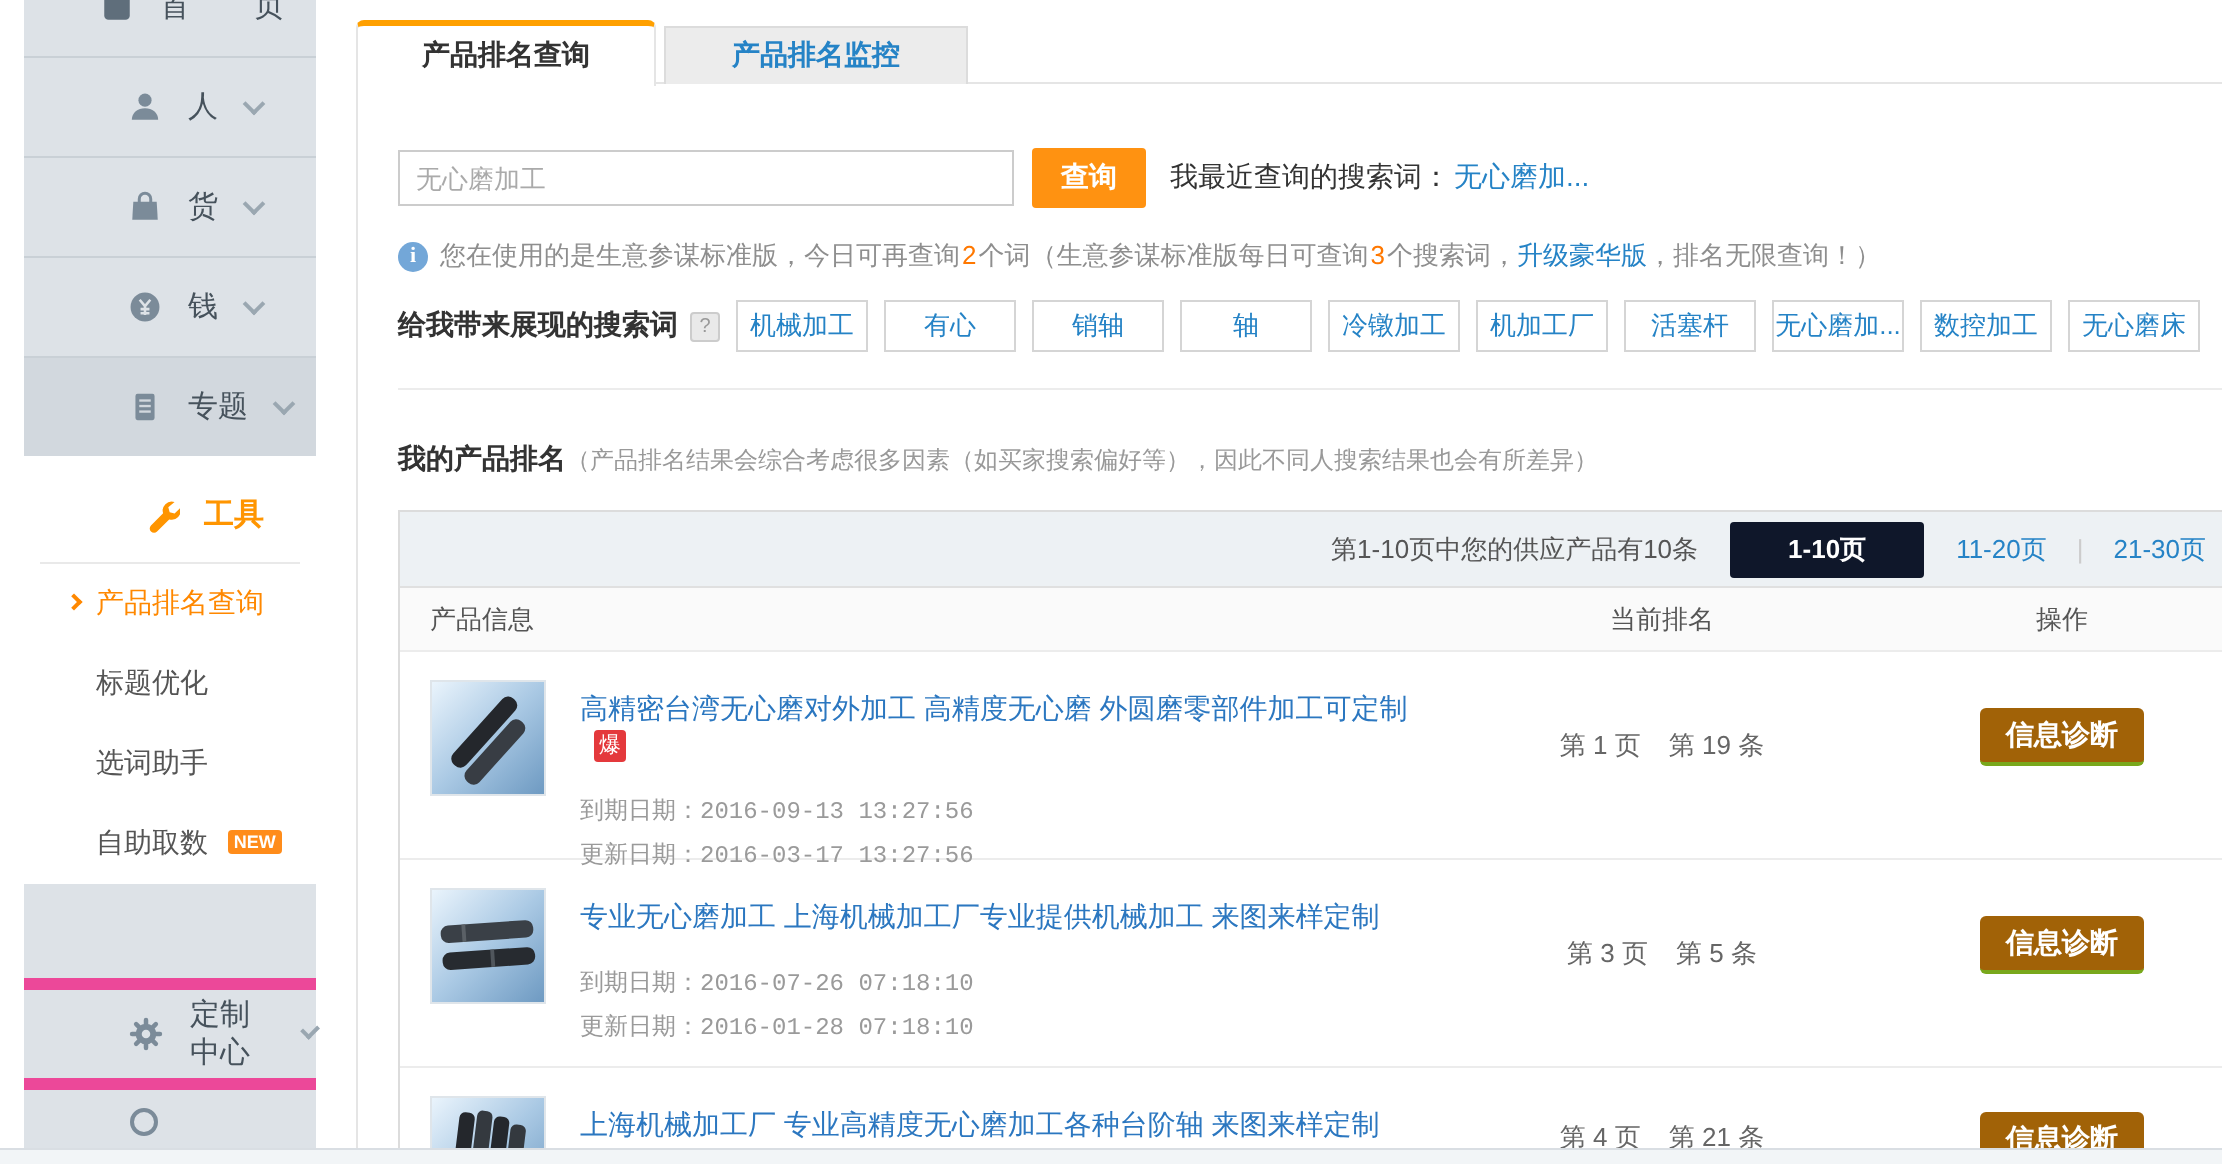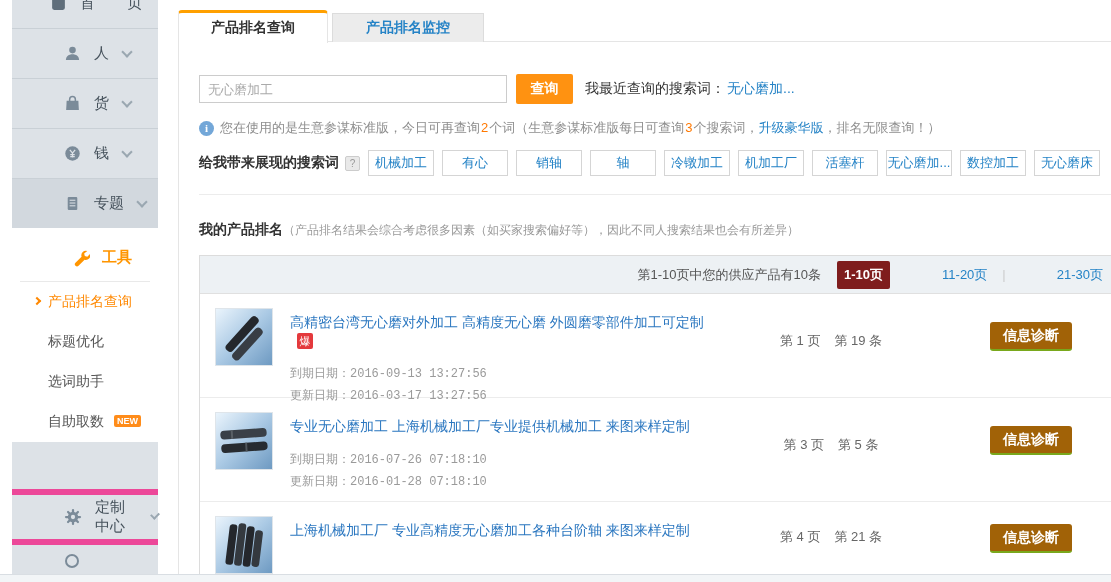--- a/index.html
+++ b/index.html
@@ -67,23 +67,23 @@
     overflow:hidden; white-space:nowrap; }
   .top-section { border-bottom:1px solid #ececec; }
 
   .rank-head { margin-top:26px; font-size:14px; color:#333; }
   .rank-head b { font-weight:bold; }
   .rank-head .sub { color:#999; font-size:12px; }
 
   .table { margin-top:16px; border:1px solid #dcdcdc; border-right:none; border-bottom:none; }
   .pg-bar { height:38px; background:#edf1f4; border-bottom:1px solid #e0e0e0; display:flex;
     align-items:center; justify-content:flex-end; padding-right:8px; font-size:13px; color:#555; }
-  .pg-active { background:#7f1d1d; color:#fff; font-weight:bold; padding:5px 7px; border-radius:2px;
+  .pg-active { background:#0f172a; color:#fff; font-weight:bold; padding:5px 29px; border-radius:2px;
     margin:0 16px; cursor:pointer; }
-  .pg-link { color:#2583c6; text-decoration:none; cursor:pointer;margin-left:36px; }
+  .pg-link { color:#2583c6; text-decoration:none; cursor:pointer; }
   .pg-sep { color:#ccc; margin:0 15px; }
 
   .col-head { height:32px; display:flex; align-items:center; background:#fafafa;
     border-bottom:1px solid #ececec; font-size:13px; color:#555; }
   .c-info { flex:1; padding-left:15px; }
   .c-rank { width:240px; text-align:center; }
   .c-op { width:160px; text-align:center; }
 
   .p-row { display:flex; border-bottom:1px solid #ececec; height:104px; }
   .p-row .c-info { display:flex; padding-top:14px; }
@@ -271,20 +271,25 @@
       <div class="table">
 
         <div class="pg-bar">
           <span>第1-10页中您的供应产品有10条</span>
           <span class="pg-active">1-10页</span>
           <a class="pg-link">11-20页</a>
           <span class="pg-sep">|</span>
           <a class="pg-link">21-30页</a>
         </div>
 
+        <div class="col-head">
+          <div class="c-info">产品信息</div>
+          <div class="c-rank">当前排名</div>
+          <div class="c-op">操作</div>
+        </div>
 
         <div class="p-row">
           <div class="c-info">
             <div class="p-img">
               <svg width="56" height="56" viewBox="0 0 58 58">
                   <g transform="rotate(42 29 29)" fill="#24272c">
                     <rect x="21" y="5" width="9" height="46" rx="4"></rect>
                     <rect x="32" y="11" width="9" height="42" rx="4" fill="#383d44"></rect>
                   </g>
                 </svg>

